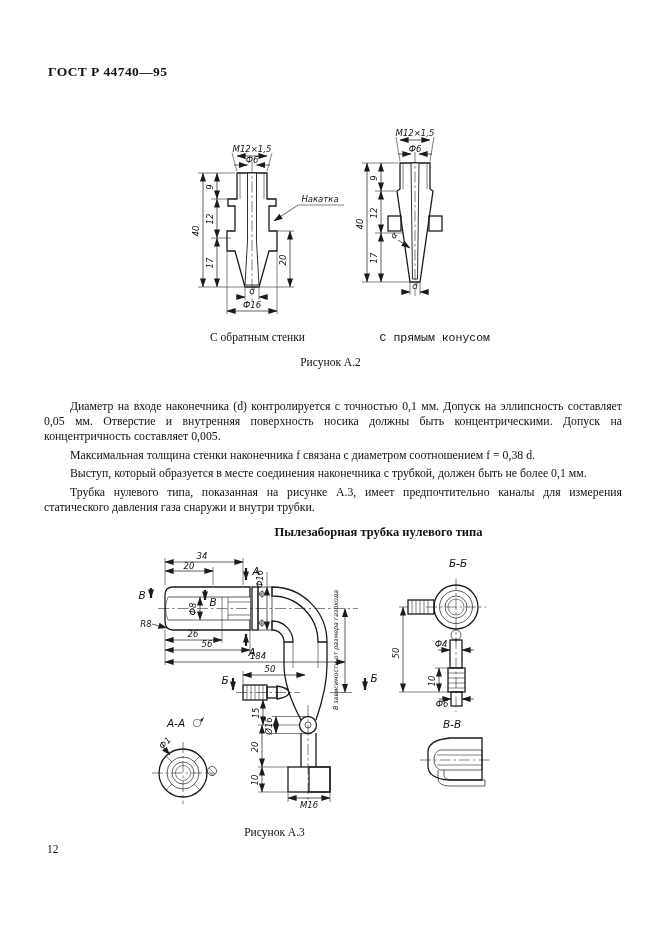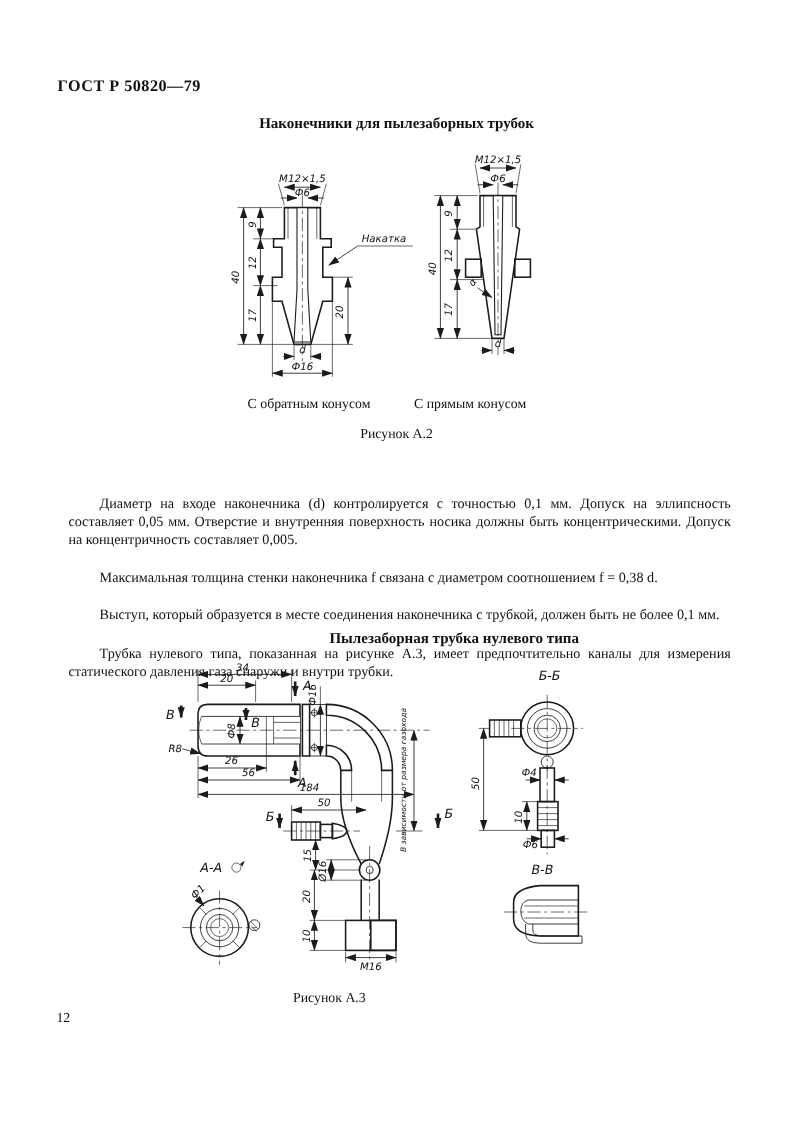--- a/index.html
+++ b/index.html
@@ -2,45 +2,44 @@
 <html><head>
 <meta charset="utf-8">
 <style>
   html,body{margin:0;padding:0;background:#888;}
   .page{position:relative;width:661px;height:936px;background:#ffffff;margin:0 auto;
         font-family:"Liberation Serif",serif;color:#111;overflow:hidden;}
   .hdr{position:absolute;left:48px;top:64px;font-weight:bold;font-size:13.5px;letter-spacing:.4px;}
   .t1{position:absolute;left:0;top:96px;width:661px;text-align:center;font-weight:bold;font-size:12.5px;}
   .t2{position:absolute;left:0;top:525px;width:661px;text-align:center;font-weight:bold;font-size:12.5px;padding-left:48px;}
   .cap-l{position:absolute;left:165px;top:331px;width:185px;text-align:center;font-size:11.5px;}
-  .cap-r{position:absolute;left:345px;top:331px;width:145px;text-align:left;font-size:11.5px;}
+  .cap-r{position:absolute;left:345px;top:331px;width:145px;text-align:right;font-size:11.5px;font-family:Liberation Mono, monospace;}
   .figlab-a2{position:absolute;left:0;top:356px;width:661px;text-align:center;font-size:11.5px;}
   .figlab-a3{position:absolute;left:0;top:826px;width:549px;text-align:center;font-size:11.5px;}
   .pgnum{position:absolute;left:47px;top:843px;font-size:11.5px;}
   .body-text{position:absolute;left:40px;top:395px;width:586px;font-size:11.8px;line-height:1.26;text-align:justify;}
-  .body-text p{margin:17px;text-indent:26px;}
+  .body-text p{margin:4px;text-indent:26px;}
   .svg-a2{position:absolute;left:0;top:115px;}
   .svg-a3{position:absolute;left:0;top:550px;}
   
   .ol{fill:none;stroke:#1b1b1b;stroke-width:1.3;}
   .tl{stroke:#1b1b1b;stroke-width:0.55;fill:none;}
   .dl{stroke:#1b1b1b;stroke-width:0.7;fill:none;}
   .thk{stroke:#1b1b1b;stroke-width:2.2;fill:none;}
   .cl{stroke:#1b1b1b;stroke-width:0.55;stroke-dasharray:11 3 2.5 3;fill:none;}
   .dm{font:italic 8.5px "DejaVu Sans",sans-serif;fill:#111;text-anchor:middle;}
   .dm2{font:italic 10.5px "DejaVu Sans",sans-serif;fill:#111;text-anchor:middle;}
   .dms{font:italic 6.3px "DejaVu Sans",sans-serif;fill:#111;text-anchor:middle;}
 </style>
 </head>
 <body>
 
 <div class="page">
 
-  <div class="hdr">ГОСТ Р 50820—79</div>
-  <div class="t1">Наконечники для пылезаборных трубок</div>
+  <div class="hdr">ГОСТ Р 44740—95</div>
 
   <svg class="svg-a2" width="661" height="215" viewBox="0 0 661 215">
     <defs>
       <pattern id="ht1" width="5" height="5" patternUnits="userSpaceOnUse" patternTransform="rotate(45)">
         <rect width="5" height="5" fill="#fff"></rect>
         <line x1="0" y1="0" x2="0" y2="5" stroke="#3a3a3a" stroke-width="0.8"></line>
       </pattern>
       <marker id="aE1" markerWidth="9" markerHeight="6" refX="8.6" refY="3" orient="auto" markerUnits="userSpaceOnUse">
           <path d="M0,0 L9,3 L0,6 Z" fill="#1b1b1b"></path>
         </marker>
@@ -133,21 +132,21 @@
       <line class="dl" x1="398" y1="125" x2="410" y2="133" marker-end="url(#aE1)"></line>
 
       <line class="tl" x1="410" y1="168" x2="410" y2="180"></line>
       <line class="tl" x1="420" y1="168" x2="420" y2="180"></line>
       <line class="dl" x1="401" y1="177" x2="410" y2="177" marker-end="url(#aE1)"></line>
       <line class="dl" x1="429" y1="177" x2="420" y2="177" marker-end="url(#aE1)"></line>
       <text class="dm" x="415" y="174">d</text>
     </g>
   </svg>
 
-  <div class="cap-l">С обратным конусом</div>
+  <div class="cap-l">С обратным стенки</div>
   <div class="cap-r">С прямым конусом</div>
   <div class="figlab-a2">Рисунок А.2</div>
 
   <div class="body-text">
     <p>Диаметр на входе наконечника (d) контролируется с точностью 0,1 мм. Допуск на эллипсность составляет 0,05 мм. Отверстие и внутренняя поверхность носика должны быть концентрическими. Допуск на концентричность составляет 0,005.</p>
     <p>Максимальная толщина стенки наконечника f связана с диаметром соотношением f = 0,38 d.</p>
     <p>Выступ, который образуется в месте соединения наконечника с трубкой, должен быть не более 0,1 мм.</p>
     <p>Трубка нулевого типа, показанная на рисунке А.3, имеет предпочтительно каналы для измерения статического давления газа снаружи и внутри трубки.</p>
   </div>
 

